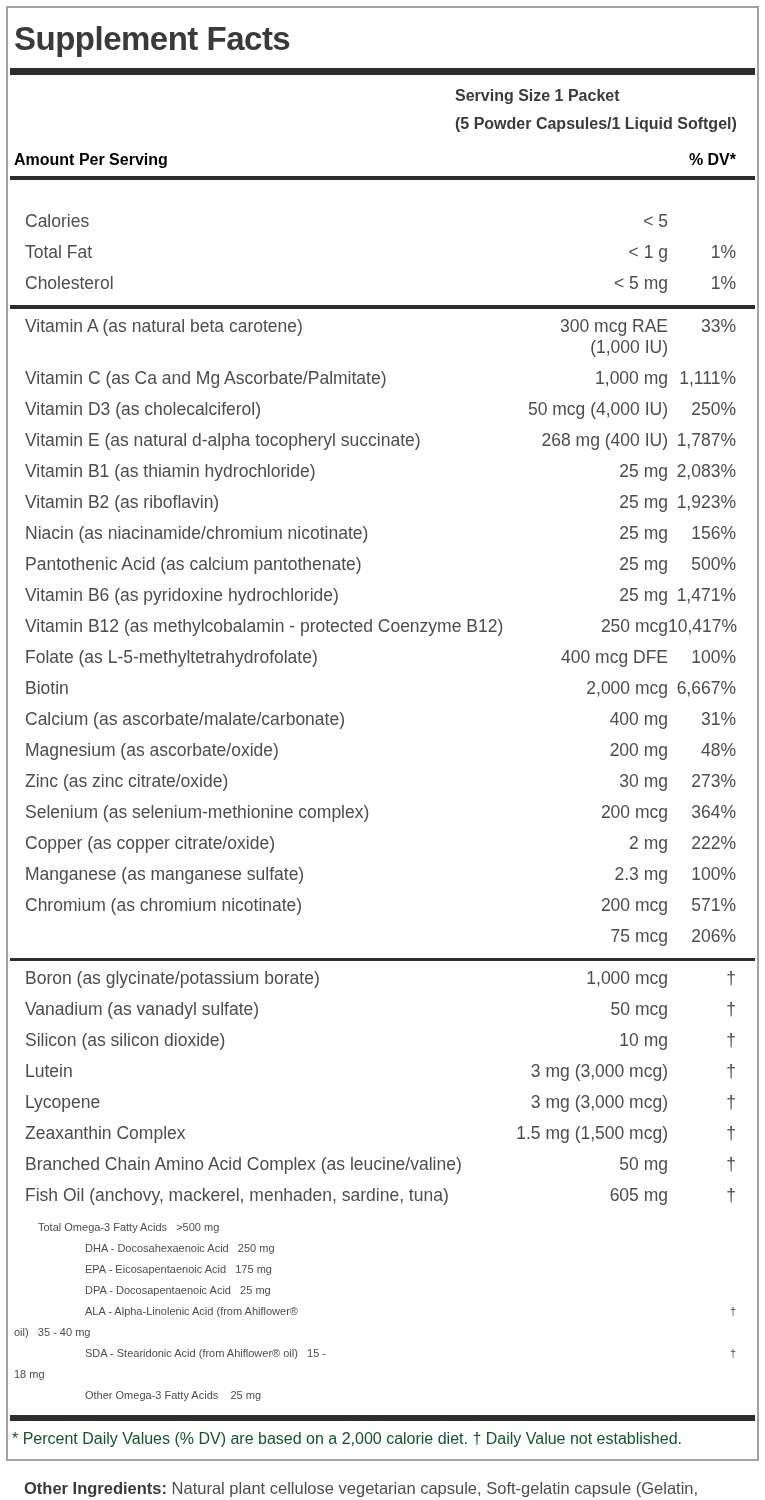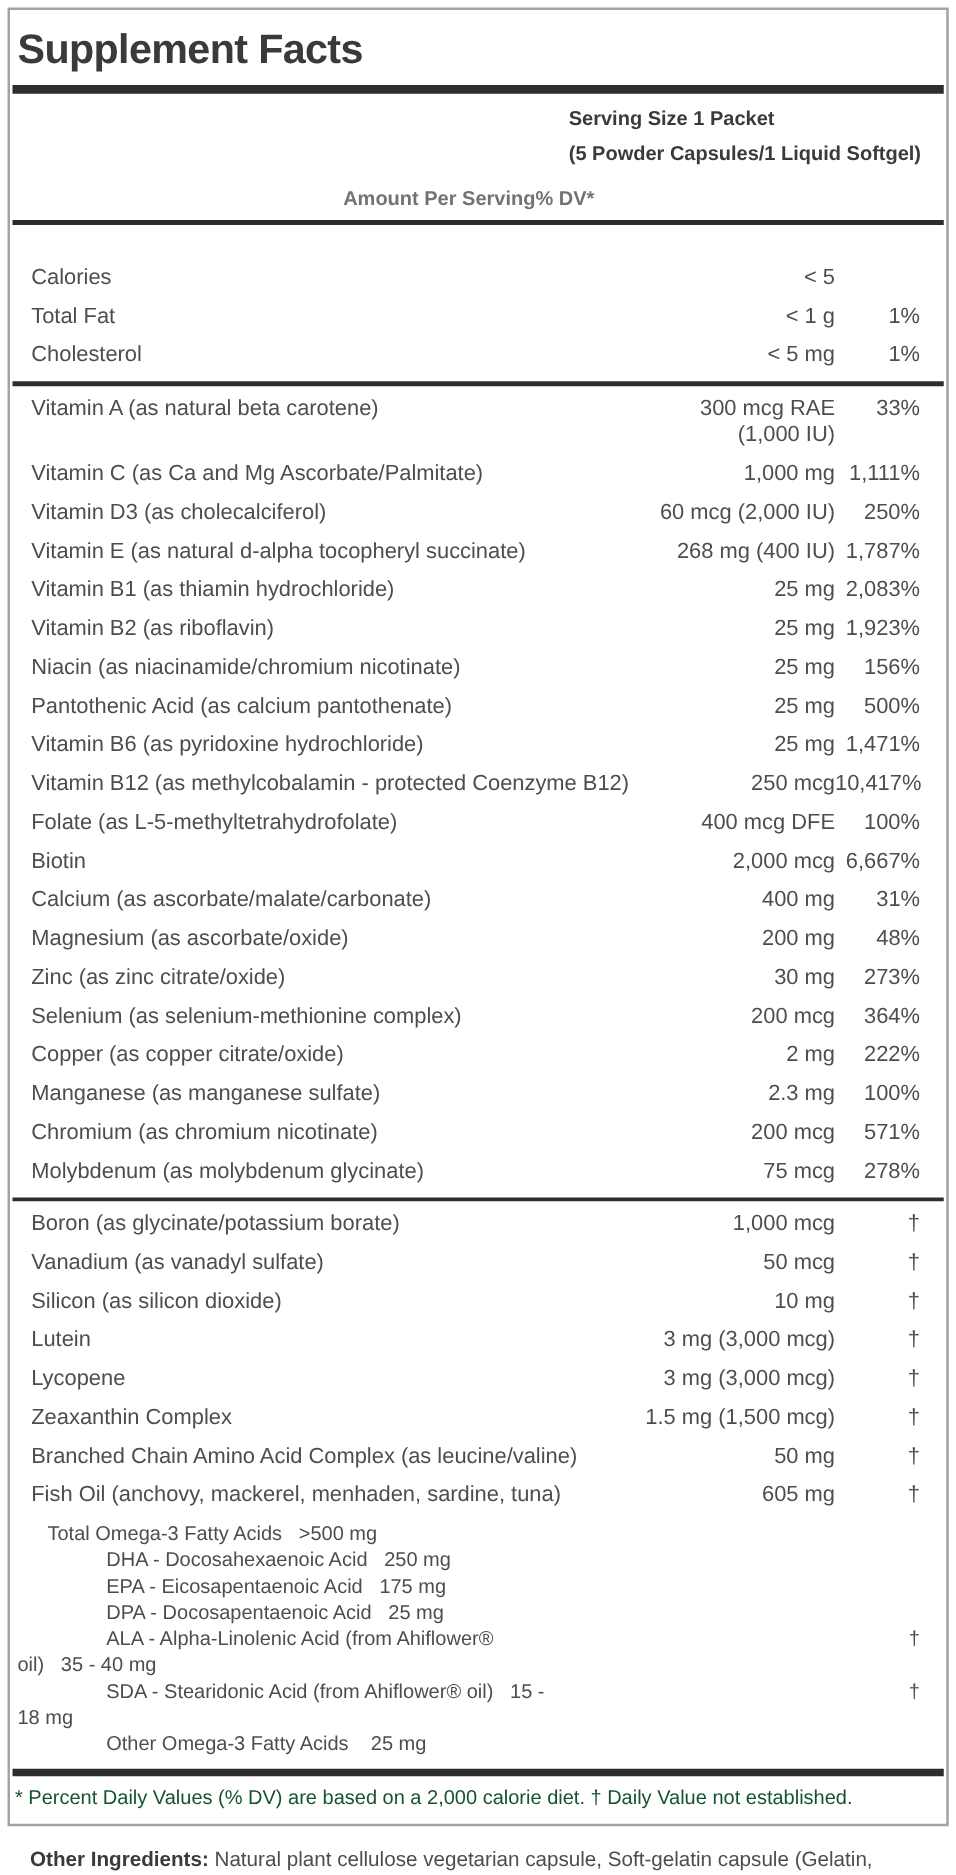--- a/index.html
+++ b/index.html
@@ -39,41 +39,41 @@
     font-size: 16px;
     color: #3a3a3a;
     line-height: 28px;
     padding-left: 447px;
     white-space: nowrap;
     margin-top: 7px;
   }
   .pad { padding-left: 6px; padding-right: 21px; }
   .hdr {
     display: flex;
-    justify-content: center;
+    justify-content: space-between;
     font-weight: bold;
     font-size: 16px;
-    color: #737373;
+    color: #000000;
     margin: 13px 0 7px 0;
   }
   .sec { margin-bottom: 6px; padding-left: 17px; }
   .sec.first { margin-top: 26px; }
   .sec.tight { margin-top: 2px; }
   .r {
     display: flex;
     align-items: flex-start;
     font-size: 17.5px;
     line-height: 21px;
     padding: 5px 0;
   }
   .c-name { width: 488px; flex: none; }
   .c-amt  { flex: 1; text-align: right; }
   .c-dv   { width: 68px; flex: none; text-align: right; }
   .omega {
-    font-size: 16px;
+    font-size: 11px;
     line-height: 21px;
     margin: 2px 0 9px 0;
   }
   .orow { display: flex; align-items: flex-start; }
   .otext { flex: 1; white-space: pre-wrap; }
   .ind1 { padding-left: 24px; }
   .ind2 { padding-left: 71px; }
   .footnote {
     font-size: 16px;
     line-height: 20px;
@@ -136,21 +136,21 @@
           <span class="c-amt">300 mcg RAE (1,000 IU)</span>
           <span class="c-dv">33%</span>
         </div>
         <div class="r">
           <span class="c-name">Vitamin C (as Ca and Mg Ascorbate/Palmitate)</span>
           <span class="c-amt">1,000 mg</span>
           <span class="c-dv">1,111%</span>
         </div>
         <div class="r">
           <span class="c-name">Vitamin D3 (as cholecalciferol)</span>
-          <span class="c-amt">60 mcg (2,000 IU)</span>
+          <span class="c-amt">50 mcg (4,000 IU)</span>
           <span class="c-dv">250%</span>
         </div>
         <div class="r">
           <span class="c-name">Vitamin E (as natural d-alpha tocopheryl succinate)</span>
           <span class="c-amt">268 mg (400 IU)</span>
           <span class="c-dv">1,787%</span>
         </div>
         <div class="r">
           <span class="c-name">Vitamin B1 (as thiamin hydrochloride)</span>
           <span class="c-amt">25 mg</span>
@@ -220,23 +220,22 @@
           <span class="c-name">Manganese (as manganese sulfate)</span>
           <span class="c-amt">2.3 mg</span>
           <span class="c-dv">100%</span>
         </div>
         <div class="r">
           <span class="c-name">Chromium (as chromium nicotinate)</span>
           <span class="c-amt">200 mcg</span>
           <span class="c-dv">571%</span>
         </div>
         <div class="r">
-          <span class="c-name">Molybdenum (as molybdenum glycinate)</span>
           <span class="c-amt">75 mcg</span>
-          <span class="c-dv">278%</span>
+          <span class="c-dv">206%</span>
         </div>
       </div>
     <div class="bar t3"></div>
 
     <div class="pad sec tight">
         <div class="r">
           <span class="c-name">Boron (as glycinate/potassium borate)</span>
           <span class="c-amt">1,000 mcg</span>
           <span class="c-dv">†</span>
         </div>

